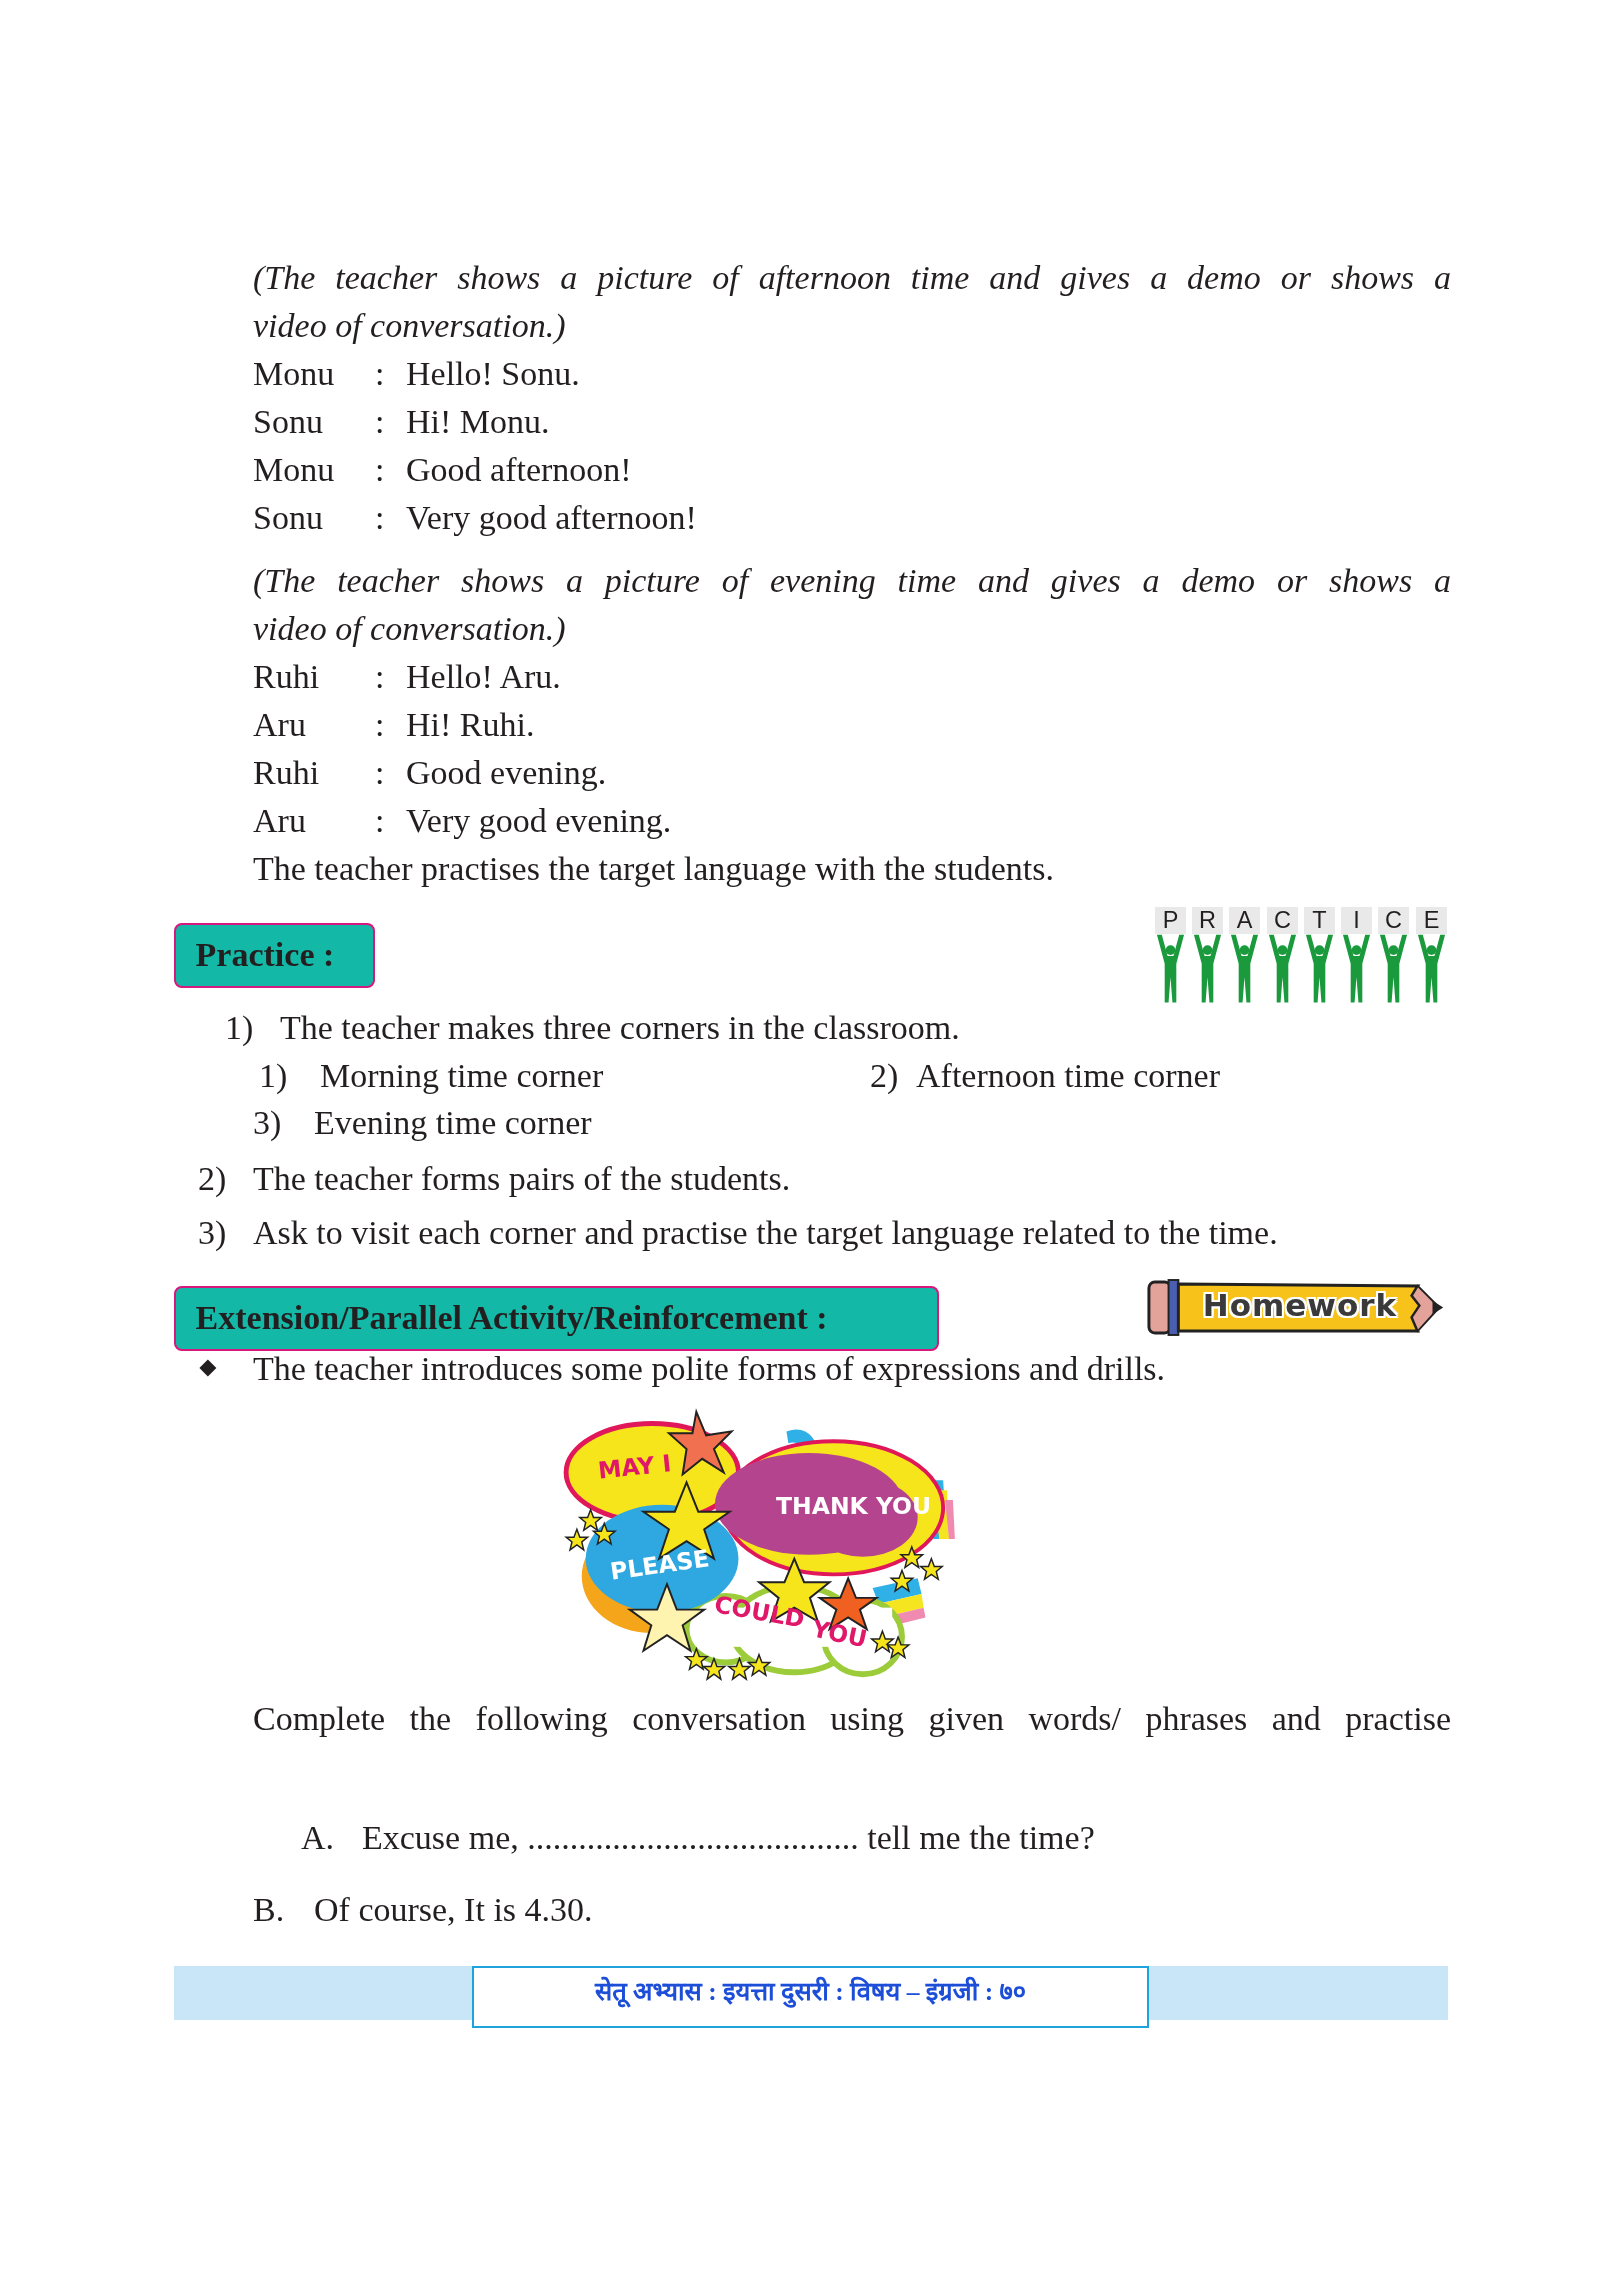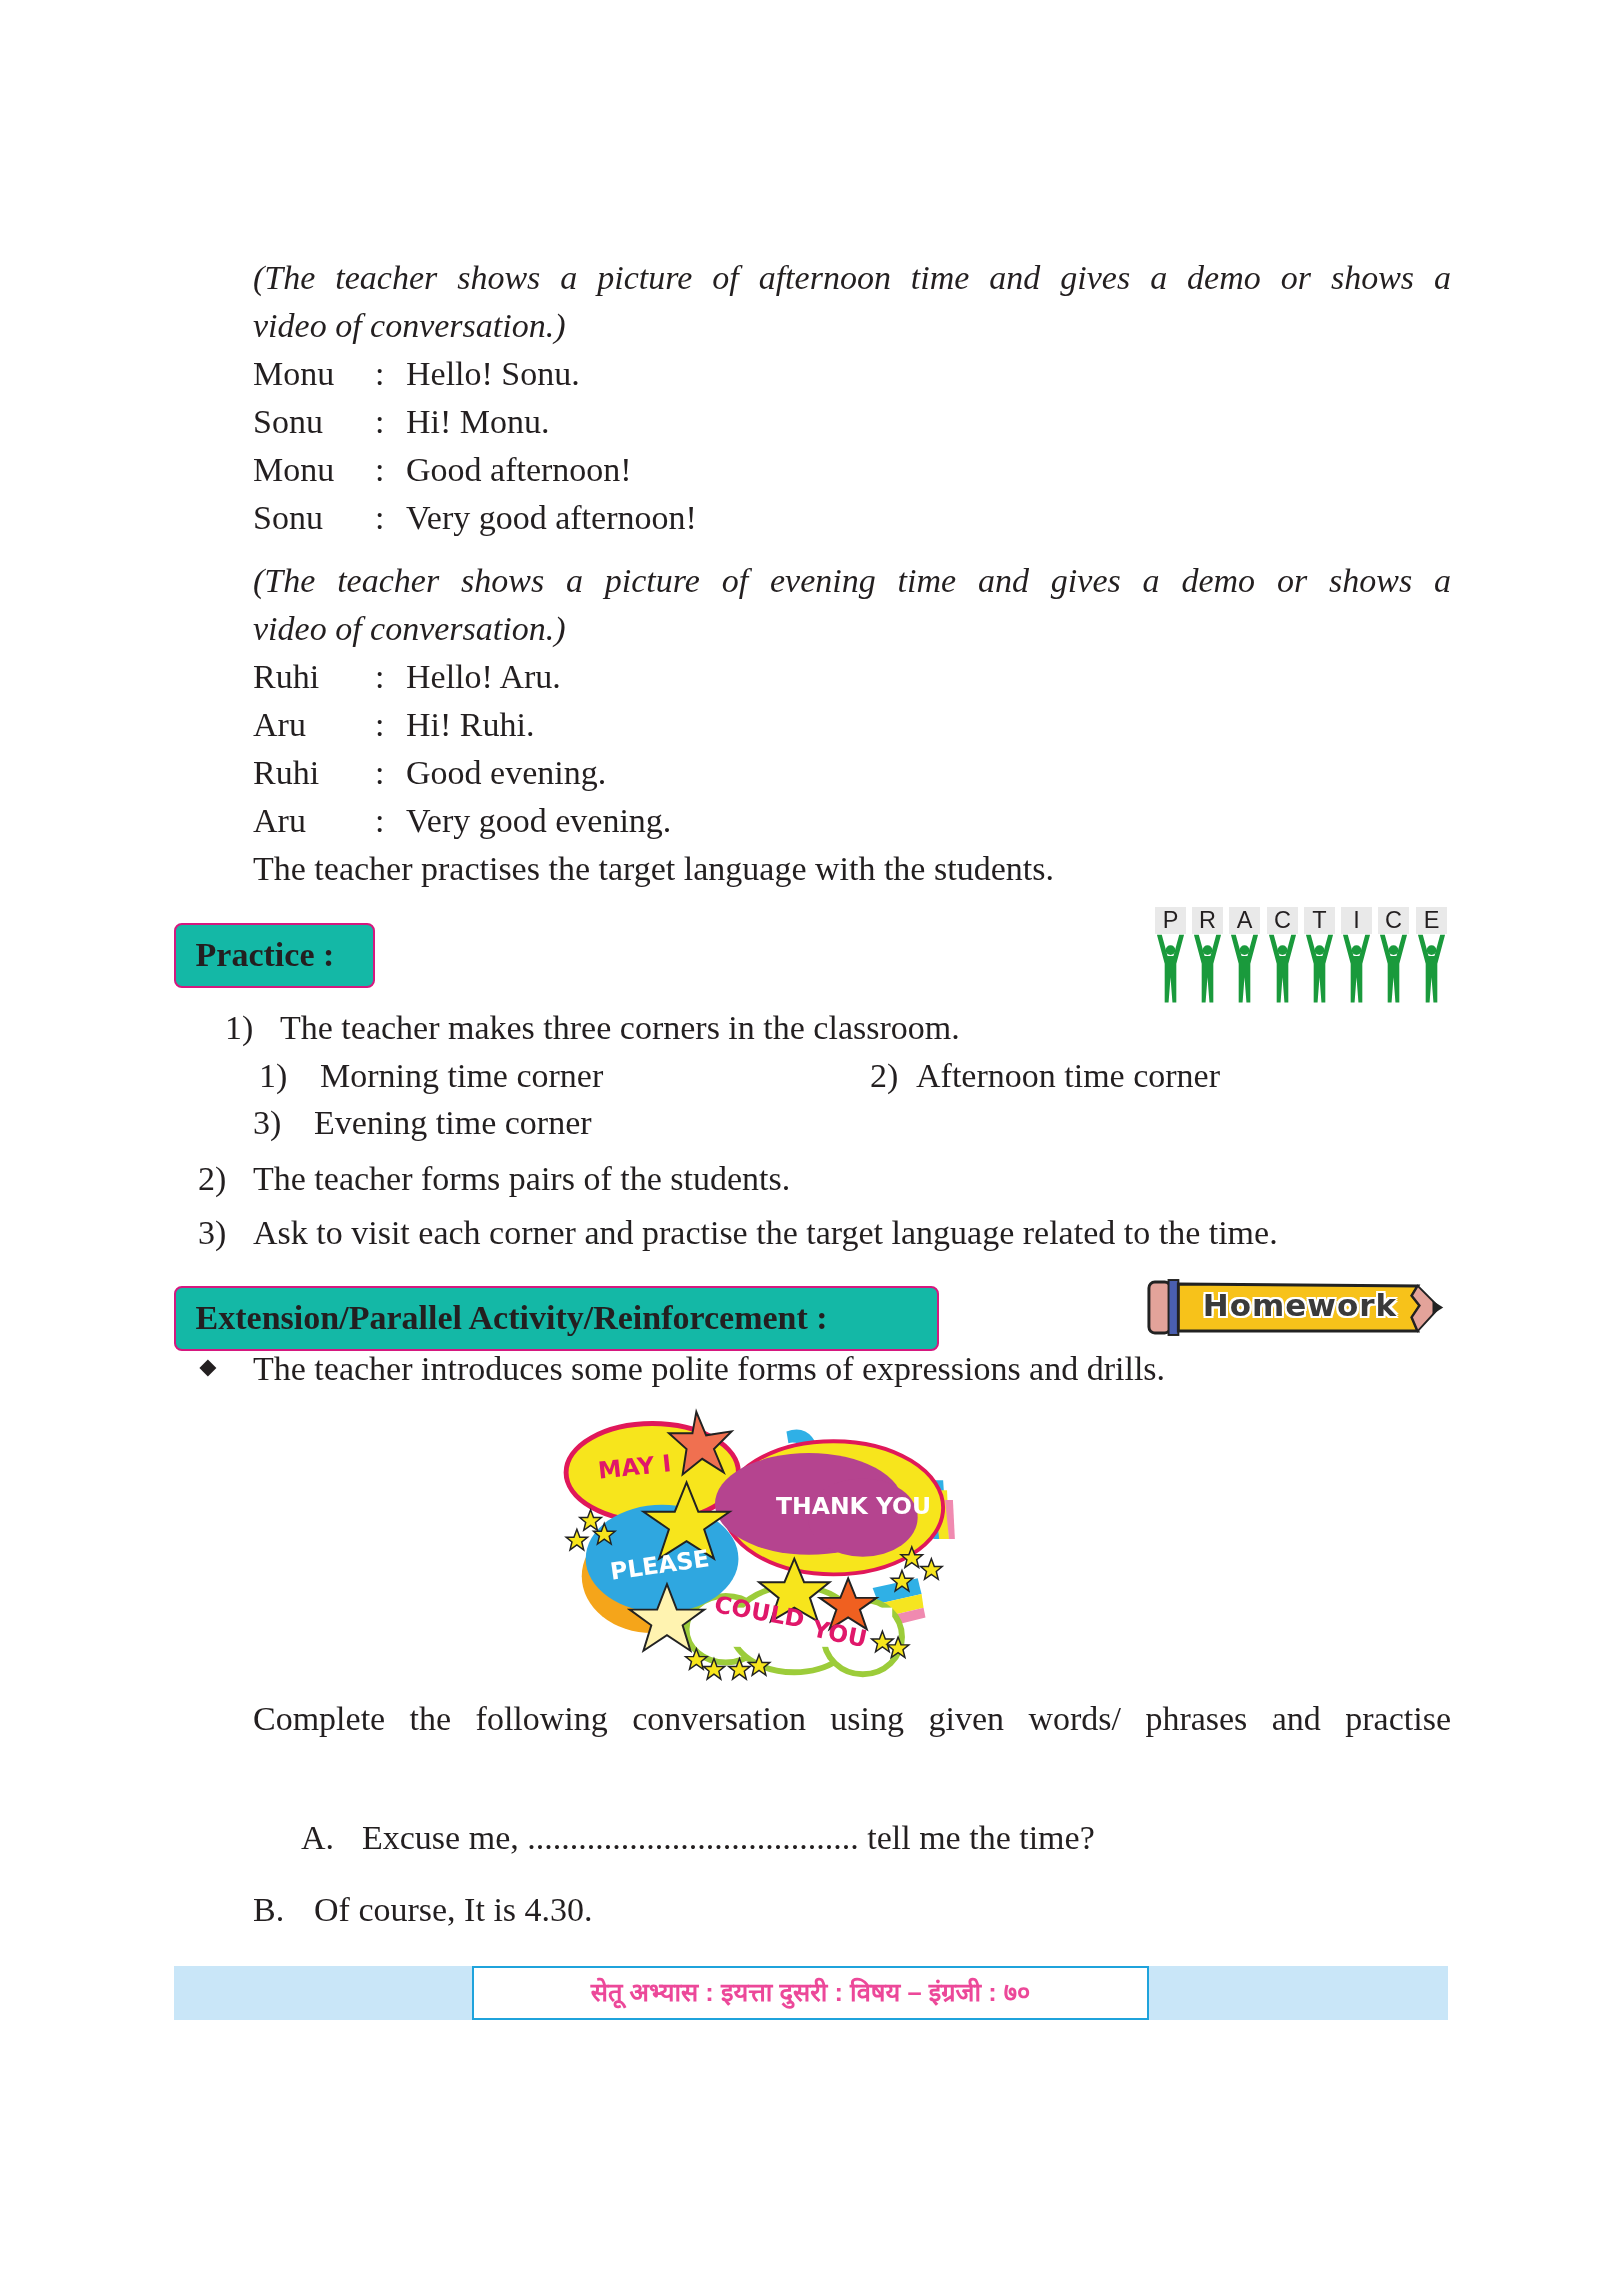--- a/index.html
+++ b/index.html
@@ -38,23 +38,23 @@
              font-family: "DejaVu Sans", sans-serif; font-weight: bold; font-size: 31px; line-height: 43px;
              color: #3a3a3a; letter-spacing: 1px;
              text-shadow: -2px 0 #fff, 2px 0 #fff, 0 -2px #fff, 0 2px #fff, -2px -2px #fff, 2px 2px #fff, -2px 2px #fff, 2px -2px #fff; }
 
   
   .polite-art { position: absolute; left: 559px; top: 1402px; width: 402px; height: 284px; }
   .pw { position: absolute; font-family: "DejaVu Sans", sans-serif; font-weight: bold; white-space: nowrap; }
 
   
   .footer-band { position: absolute; left: 174px; top: 1966px; width: 1274px; height: 54px; background: #c9e6f8; }
-  .footer-box { position: absolute; left: 472px; top: 1966px; width: 677px; height: 54px; background: #ffffff;
+  .footer-box { position: absolute; left: 472px; top: 1966px; width: 677px; height: 62px; background: #ffffff;
                 border: 2.9px solid #1fa3dc; box-sizing: border-box; text-align: center;
-                font-family: Liberation Sans, sans-serif; font-weight: bold; font-size: 25.5px; line-height: 48px; color: #ec4899; }
+                font-family: Liberation Serif, serif; font-weight: bold; font-size: 25.5px; line-height: 48px; color: #1d4ed8; }
 </style>
 </head>
 <body>
 
 <div class="page">
 
   <div class="line italic justify-line" style="top:258px;">(The teacher shows a picture of afternoon time and gives a demo or shows a</div>
   <div class="line italic" style="top:306px;">video of conversation.)</div>
 
   <div class="dlg" style="top:354px;">

